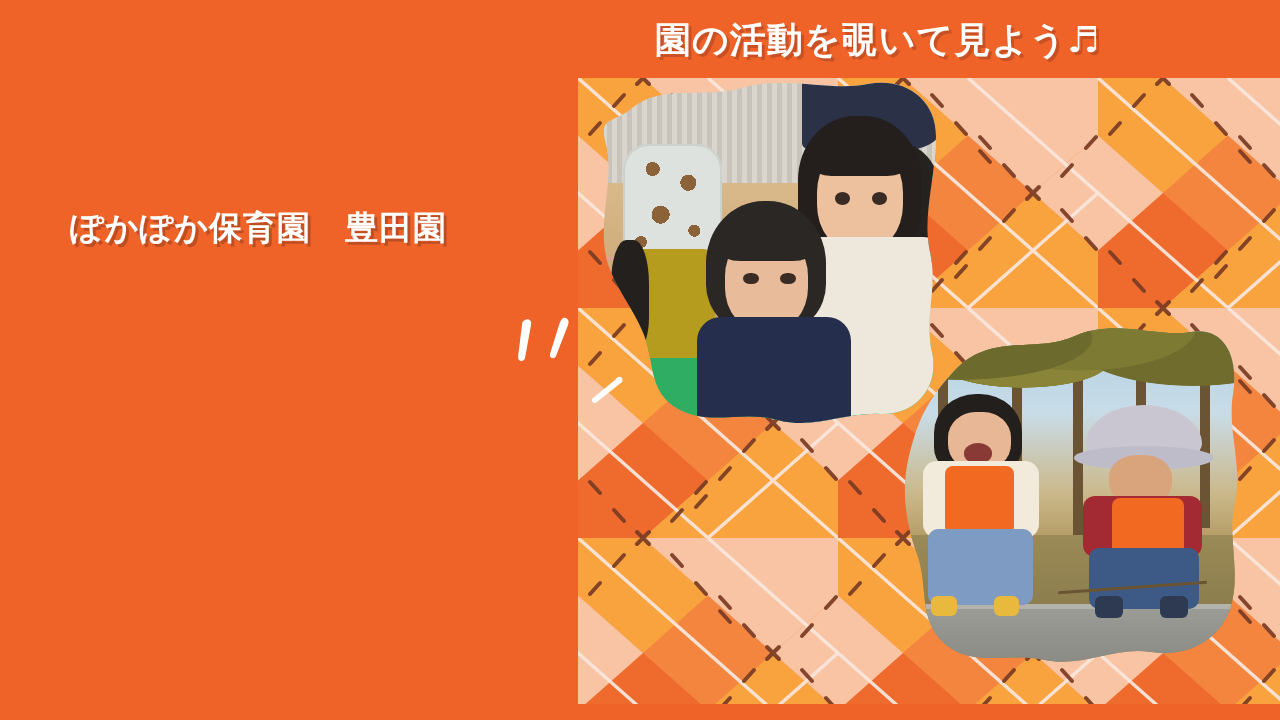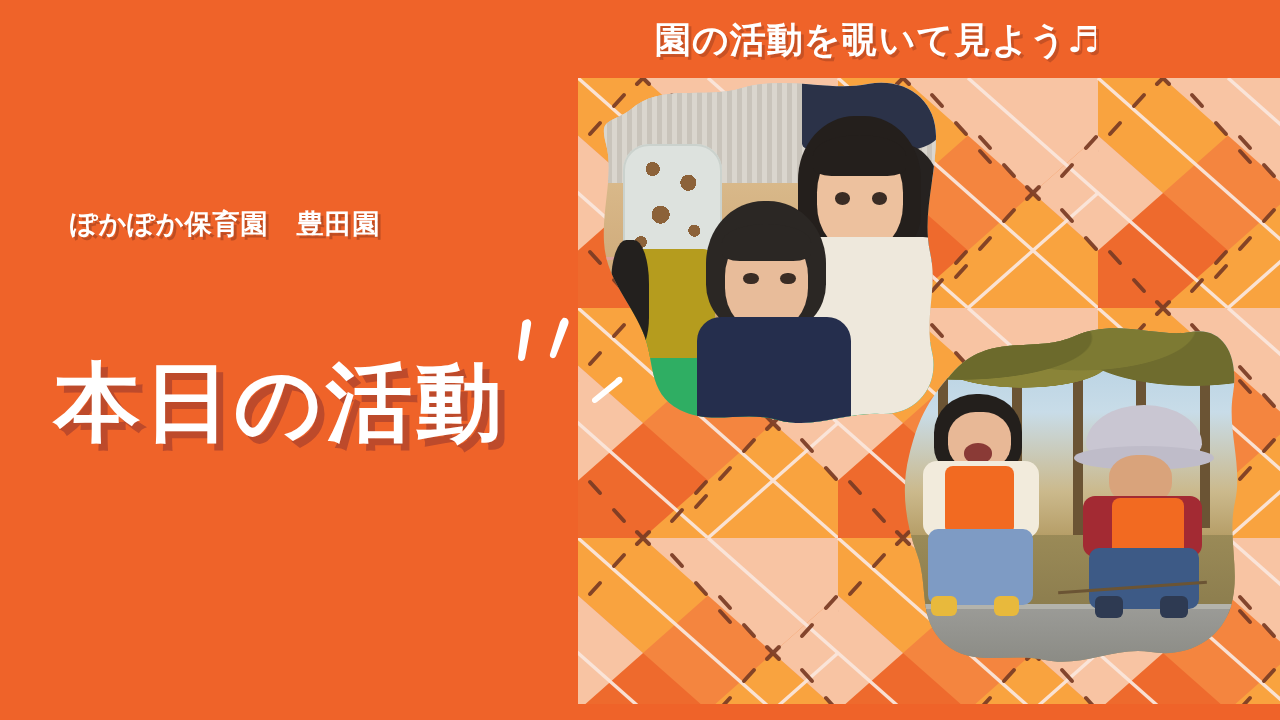--- a/index.html
+++ b/index.html
@@ -13,21 +13,21 @@
   
   #argyle{
     position:absolute;left:578px;top:78px;width:702px;height:626px;overflow:hidden;
     background:#F4853F;
   }
   #argyle svg{display:block;}
 
   
   .school{
     position:absolute;left:70px;top:206px;
-    font-size:27px;font-weight:700;color:#FFFFFF;letter-spacing:1px;
+    font-size:33px;font-weight:700;color:#FFFFFF;letter-spacing:1px;
     text-shadow:3px 3px 0 rgba(150,60,30,.55);
     white-space:pre;
   }
   .headline{
     position:absolute;left:54px;top:355px;
     font-size:86px;font-weight:700;color:#FFFFFF;letter-spacing:4px;
     text-shadow:7px 7px 0 #BD4A2B;
     white-space:pre;line-height:1.1;
   }
   .sparkles{position:absolute;left:505px;top:312px;width:120px;height:110px;}
@@ -254,21 +254,20 @@
           <div class="shoeB"></div>
         </div>
       <div class="p2-stick"></div>
     </div>
   </div>
 
   <div class="banner">園の活動を覗いて見よう♬</div>
 
   <div class="school">ぽかぽか保育園　豊田園</div>
 
-  <div class="headline">本日の活動</div>
 
   <svg class="sparkles" viewBox="0 0 120 110">
     <g fill="#FFFFFF">
       <path d="M20 8 C24 6 27 9 26 13 L20 46 C19 50 13 50 13 45 L17 13 C17 10 18 9 20 8 Z"></path>
       <path d="M58 6 C62 5 65 9 63 13 L51 44 C49 48 44 46 45 42 L55 10 C56 8 57 7 58 6 Z"></path>
       <path d="M112 66 C115 63 119 66 117 70 L92 90 C89 93 85 89 88 86 L110 68 C111 67 111 66 112 66 Z"></path>
     </g>
   </svg>
 
 </div>

